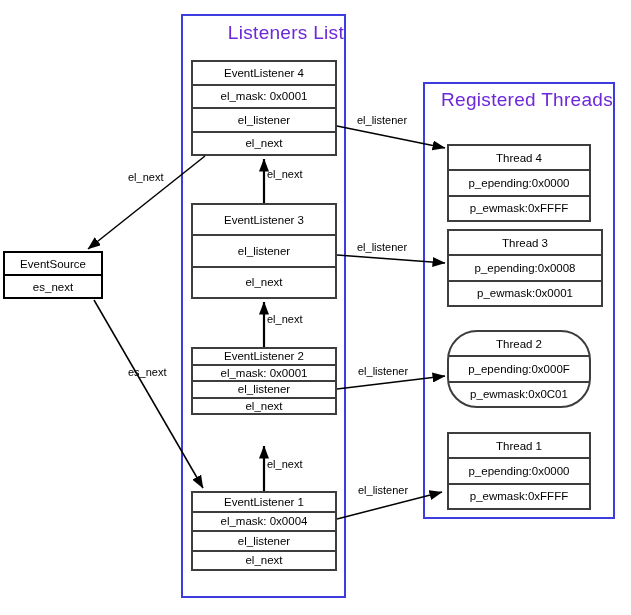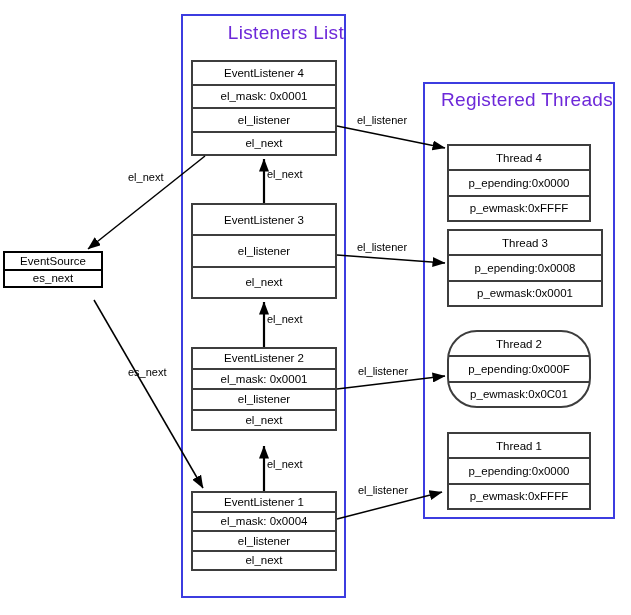--- a/index.html
+++ b/index.html
@@ -71,39 +71,39 @@
 <div class="canvas">
 
   <div class="group" style="left:181px; top:14px; width:165px; height:584px;">
     <div class="group-title" style="top:6px;">Listeners List</div>
   </div>
 
   <div class="group" style="left:423px; top:82px; width:192px; height:437px;">
     <div class="group-title" style="top:5px;">Registered Threads</div>
   </div>
 
-  <div class="node source" style="left:3px; top:251px; width:100px; height:37px;">
+  <div class="node source" style="left:3px; top:251px; width:100px; height:48px;">
     <div class="cell">EventSource</div>
     <div class="cell">es_next</div>
   </div>
 
   <div class="node" style="left:191px; top:60px; width:146px; height:96px;">
     <div class="cell">EventListener 4</div>
     <div class="cell">el_mask: 0x0001</div>
     <div class="cell">el_listener</div>
     <div class="cell">el_next</div>
   </div>
 
   <div class="node" style="left:191px; top:203px; width:146px; height:96px;">
     <div class="cell">EventListener 3</div>
     <div class="cell">el_listener</div>
     <div class="cell">el_next</div>
   </div>
 
-  <div class="node" style="left:191px; top:347px; width:146px; height:84px;">
+  <div class="node" style="left:191px; top:347px; width:146px; height:68px;">
     <div class="cell">EventListener 2</div>
     <div class="cell">el_mask: 0x0001</div>
     <div class="cell">el_listener</div>
     <div class="cell">el_next</div>
   </div>
 
   <div class="node" style="left:191px; top:491px; width:146px; height:80px;">
     <div class="cell">EventListener 1</div>
     <div class="cell">el_mask: 0x0004</div>
     <div class="cell">el_listener</div>

